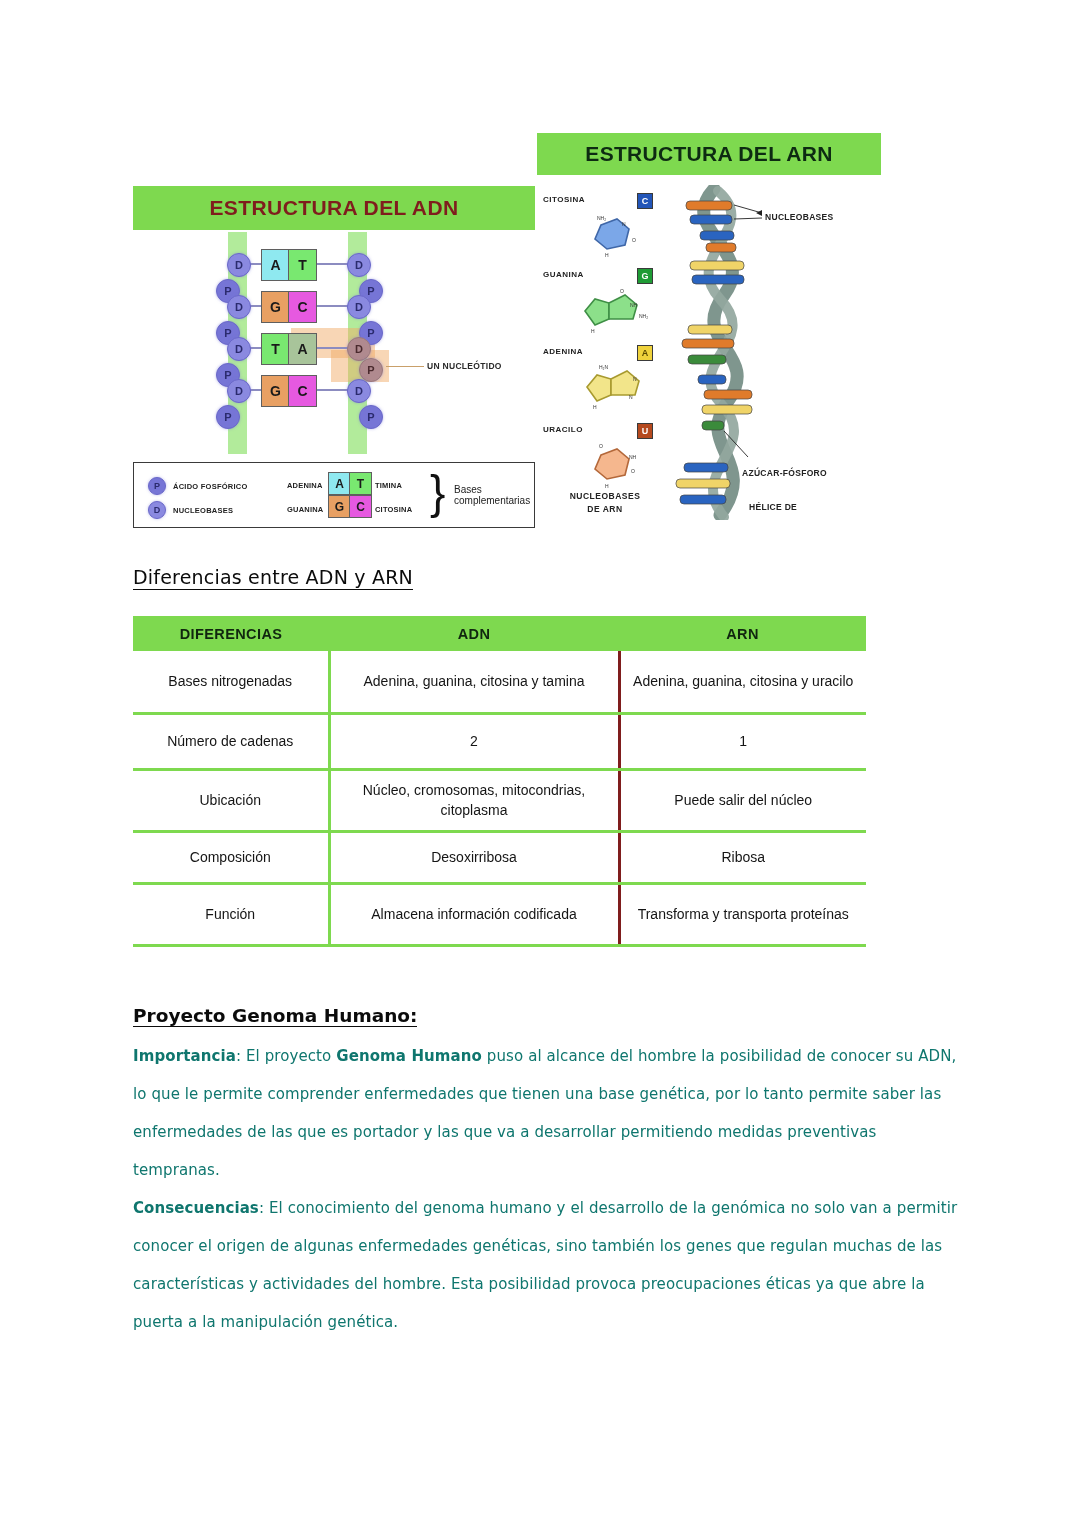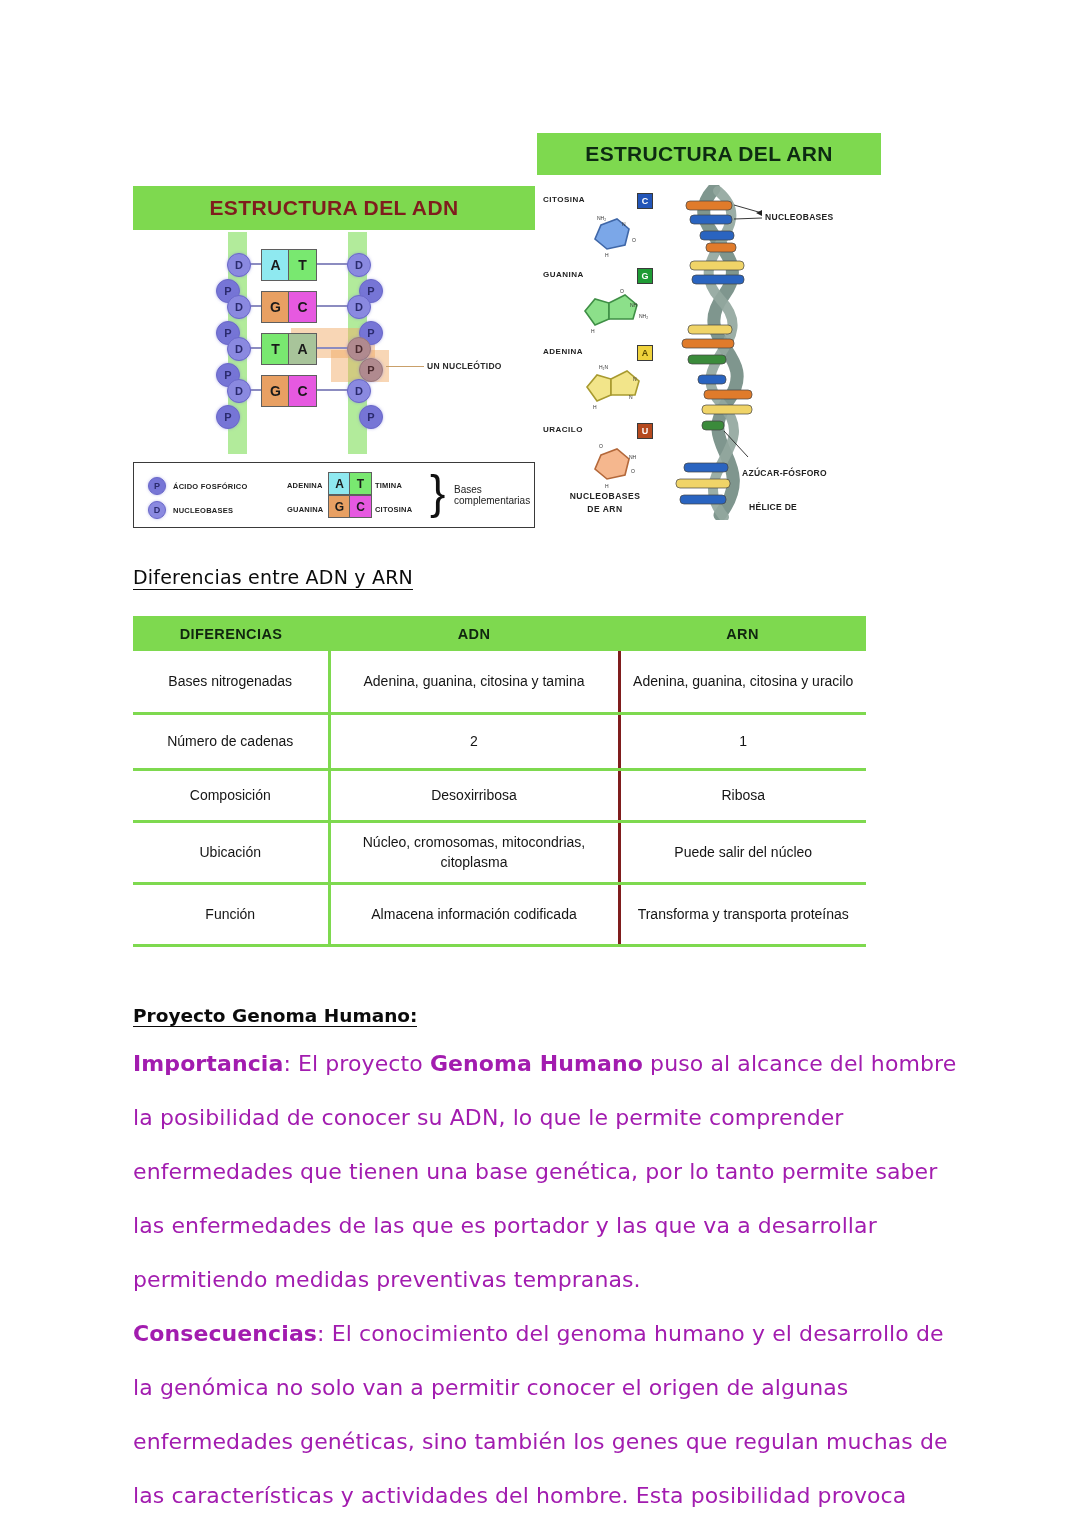--- a/index.html
+++ b/index.html
@@ -78,21 +78,21 @@
   .tbl tbody td.c2{border-right:3px solid #7f1d1d;}
   .tbl tbody tr:last-child td{border-bottom:3px solid #7ed94f;}
   .col-1{width:196px;}
   .col-2{width:290px;}
   .col-3{width:247px;}
 
   
   .notes{position:absolute;left:133px;top:1005px;width:830px;}
   .n-head{font-size:18.5px;color:#0b0b0b;border-bottom:1.5px solid #0b0b0b;display:inline-block;
           padding-bottom:0px;margin:0 0 10px 0;font-weight:700;}
-  .n-para{font-size:22px;line-height:54px;color:#a21caf;margin:0 0 0 0;letter-spacing:.1px;}
+  .n-para{font-size:15px;line-height:38px;color:#0f766e;margin:0 0 0 0;letter-spacing:.1px;}
   .n-lead{font-weight:700;}
   .n-strong{font-weight:700;}
 </style>
 </head>
 <body>
 
 <div class="page">
 
   <div class="diagrams">
 
@@ -279,31 +279,31 @@
       <tr style="height:62px;">
         <td class="c1">Bases nitrogenadas</td>
         <td class="c2">Adenina, guanina, citosina y tamina</td>
         <td>Adenina, guanina, citosina y uracilo</td>
       </tr>
       <tr style="height:56px;">
         <td class="c1">Número de cadenas</td>
         <td class="c2">2</td>
         <td>1</td>
       </tr>
+      <tr style="height:62px;">
+        <td class="c1">Ubicación</td>
+        <td class="c2">Núcleo, cromosomas, mitocondrias, citoplasma</td>
+        <td>Puede salir del núcleo</td>
+      </tr>
       <tr style="height:52px;">
         <td class="c1">Composición</td>
         <td class="c2">Desoxirribosa</td>
         <td>Ribosa</td>
       </tr>
       <tr style="height:62px;">
-        <td class="c1">Ubicación</td>
-        <td class="c2">Núcleo, cromosomas, mitocondrias, citoplasma</td>
-        <td>Puede salir del núcleo</td>
-      </tr>
-      <tr style="height:62px;">
         <td class="c1">Función</td>
         <td class="c2">Almacena información codificada</td>
         <td>Transforma y transporta proteínas</td>
       </tr>
     </tbody>
   </table>
 
   <div class="notes hw">
     <div class="n-head">Proyecto Genoma Humano:</div>
 

